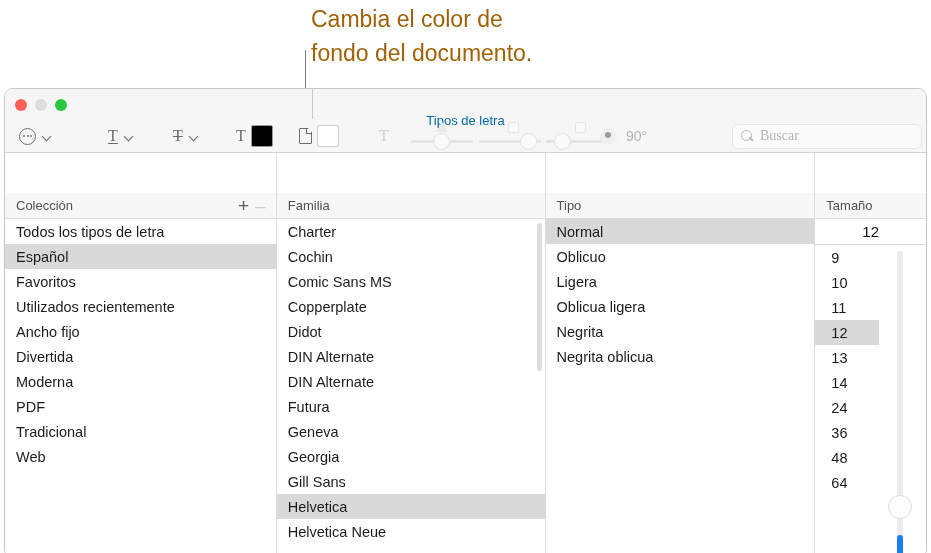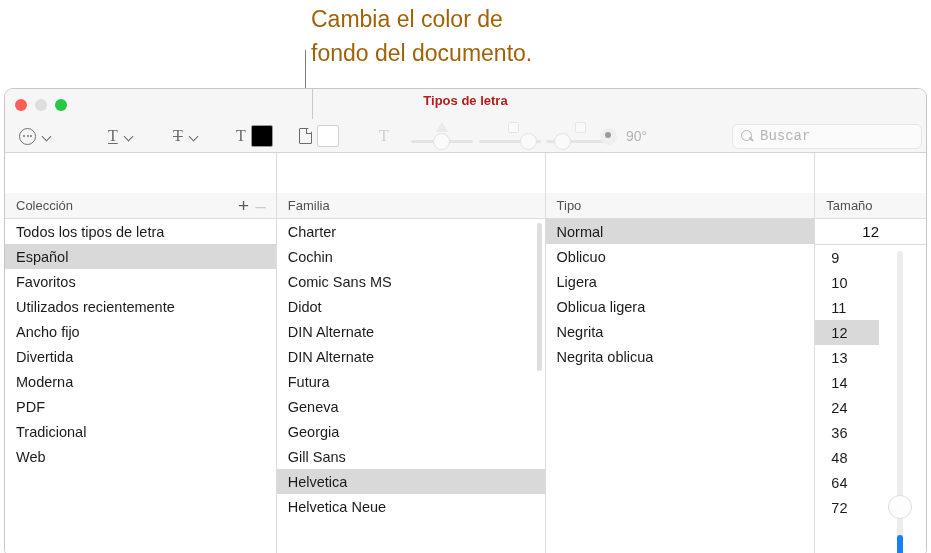--- a/index.html
+++ b/index.html
@@ -42,22 +42,22 @@
   #chrome {
     position: relative;
     height: 64px;
     background: #f6f6f6;
     border-bottom: 1px solid #d4d4d4;
   }
   #titlebar { position: relative; height: 30px; }
   #traffic { position: absolute; left: 10px; top: 10px; display: flex; gap: 8px; }
   .light { width: 12px; height: 12px; border-radius: 50%; }
   #win-title {
-    position: absolute; left: 0; right: 0; top: 4px;
-    text-align: center; font-size: 13px; color: #b91c1c; font-weight: bold;
+    position: absolute; left: 0; right: 0; top: 24px;
+    text-align: center; font-size: 13px; color: #0369a1;
   }
   #title-div {
     position: absolute; left: 307px; top: 0; width: 1px; height: 30px;
     background: #c9c9c9;
   }
 
   
   #toolbar { position: relative; height: 34px; }
   .tb { position: absolute; top: 0; height: 34px; display: flex; align-items: center; }
 
@@ -118,21 +118,21 @@
   #searchbox .mag::before {
     content: ""; position: absolute; left: 0; top: 0; width: 9px; height: 9px;
     border: 1.5px solid #b6b6b6; border-radius: 50%;
   }
   #searchbox .mag::after {
     content: ""; position: absolute; left: 8px; top: 8px; width: 4.5px; height: 1.5px;
     background: #b6b6b6; transform: rotate(45deg);
   }
   #search-input {
     border: 0; outline: 0; background: transparent;
-    font-family: Liberation Mono, monospace; font-size: 14px;
+    font-family: Liberation Serif, serif; font-size: 14px;
     color: #333; margin-left: 7px; width: 150px;
   }
   #search-input::placeholder { color: #b4b4b4; }
 
   
   #cols { position: relative; height: 406px; display: flex; background: #fff; }
   .col { position: relative; height: 406px; background: #fff; }
   .col-hdr {
     height: 26px; background: #f7f7f7;
     border-bottom: 1px solid #dcdcdc;
@@ -339,20 +339,23 @@
       <div class="row">
             <span>Charter</span>
           </div>
           <div class="row">
             <span>Cochin</span>
           </div>
           <div class="row">
             <span>Comic Sans MS</span>
           </div>
           <div class="row">
+            <span>Copperplate</span>
+          </div>
+          <div class="row">
             <span>Didot</span>
           </div>
           <div class="row">
             <span>DIN Alternate</span>
           </div>
           <div class="row">
             <span>DIN Alternate</span>
           </div>
           <div class="row">
             <span>Futura</span>
@@ -433,23 +436,20 @@
               <span>24</span>
             </div>
             <div class="size-row">
               <span>36</span>
             </div>
             <div class="size-row">
               <span>48</span>
             </div>
             <div class="size-row">
               <span>64</span>
-            </div>
-            <div class="size-row">
-              <span>72</span>
             </div>
           </div>
         <div id="size-slider">
           <span class="strack"></span>
           <span class="sfill"></span>
           <span class="sknob"></span>
         </div>
       </div>
     </div>
 

